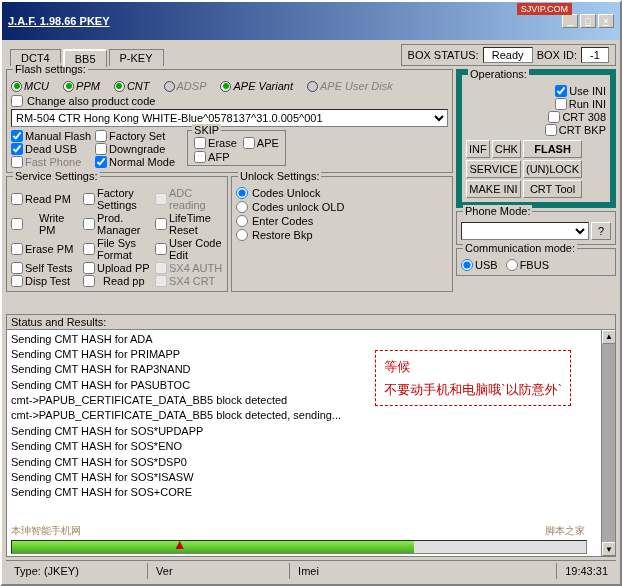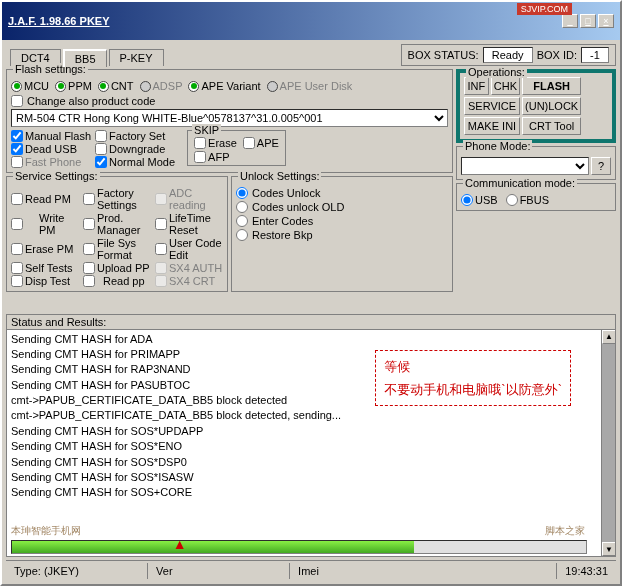--- a/index.html
+++ b/index.html
@@ -139,21 +139,21 @@
       </div>
     </div>
 
     <div class="panels">
 
       <div class="left-panel">
 
         <div style="border:1px solid #808080; padding:4px 4px 4px 4px; position:relative;">
           <span style="position:absolute;top:-7px;left:6px;background:#d4d0c8;padding:0 2px;font-size:11px;">Flash settings:</span>
 
-          <div style="display:flex; align-items:center; gap:6px; margin-top:6px;">
+          <div style="display:flex; align-items:center; gap:14px; margin-top:6px;font-style:italic;">
             <div style="display:flex;align-items:center;gap:2px;">
               <div style="width:11px;height:11px;border-radius:50%;border:1px solid #444;background:#fff;display:flex;align-items:center;justify-content:center;">
                   <div style="width:6px;height:6px;border-radius:50%;background:#00aa00;"></div>
                 </div>
               <span>MCU</span>
             </div>
             <div style="display:flex;align-items:center;gap:2px;">
               <div style="width:11px;height:11px;border-radius:50%;border:1px solid #444;background:#fff;display:flex;align-items:center;justify-content:center;">
                   <div style="width:6px;height:6px;border-radius:50%;background:#00aa00;"></div>
                 </div>
@@ -327,23 +327,41 @@
                 <input type="radio" name="unlock" style="">
                 <span>Restore Bkp</span>
               </div>
             </div>
           </div>
         </div>
       </div>
 
       <div class="right-panel">
 
-        <div style="border:4px solid #0f766e;padding:4px;position:relative;">
+        <div style="border:6px solid #0f766e;padding:4px;position:relative;">
           <span style="position:absolute;top:-7px;left:6px;background:#d4d0c8;padding:0 2px;font-size:11px;">Operations:</span>
 
+          <div style="display:flex;flex-direction:column;gap:1px;margin-top:6px;margin-bottom:4px;align-items:flex-end;">
+            <div style="display:flex;align-items:center;gap:2px;">
+              <input type="checkbox" checked="" style="">
+              <span>Use INI</span>
+            </div>
+            <div style="display:flex;align-items:center;gap:2px;">
+              <input type="checkbox" style="">
+              <span>Run INI</span>
+            </div>
+            <div style="display:flex;align-items:center;gap:2px;">
+              <input type="checkbox" style="">
+              <span>CRT 308</span>
+            </div>
+            <div style="display:flex;align-items:center;gap:2px;">
+              <input type="checkbox" style="">
+              <span>CRT BKP</span>
+            </div>
+          </div>
 
           <div style="display:grid;grid-template-columns:1fr 1fr 1fr 1fr;gap:2px;">
             <button style="background:#d4d0c8;border:1px solid;border-top-color:#fff;border-left-color:#fff;border-right-color:#808080;border-bottom-color:#808080;font-size:11px;padding:2px;cursor:pointer;">INF</button>
             <button style="background:#d4d0c8;border:1px solid;border-top-color:#fff;border-left-color:#fff;border-right-color:#808080;border-bottom-color:#808080;font-size:11px;padding:2px;cursor:pointer;">CHK</button>
             <button style="background:#d4d0c8;border:1px solid;border-top-color:#fff;border-left-color:#fff;border-right-color:#808080;border-bottom-color:#808080;font-size:11px;padding:2px;cursor:pointer;font-weight:bold;">FLASH</button>
             <button style="grid-column:span 2;background:#d4d0c8;border:1px solid;border-top-color:#fff;border-left-color:#fff;border-right-color:#808080;border-bottom-color:#808080;font-size:11px;padding:2px;cursor:pointer;">SERVICE</button>
             <button style="background:#d4d0c8;border:1px solid;border-top-color:#fff;border-left-color:#fff;border-right-color:#808080;border-bottom-color:#808080;font-size:11px;padding:2px;cursor:pointer;">(UN)LOCK</button>
             <button style="grid-column:span 2;background:#d4d0c8;border:1px solid;border-top-color:#fff;border-left-color:#fff;border-right-color:#808080;border-bottom-color:#808080;font-size:11px;padding:2px;cursor:pointer;">MAKE INI</button>
             <button style="background:#d4d0c8;border:1px solid;border-top-color:#fff;border-left-color:#fff;border-right-color:#808080;border-bottom-color:#808080;font-size:11px;padding:2px;cursor:pointer;">CRT Tool</button>
           </div>

